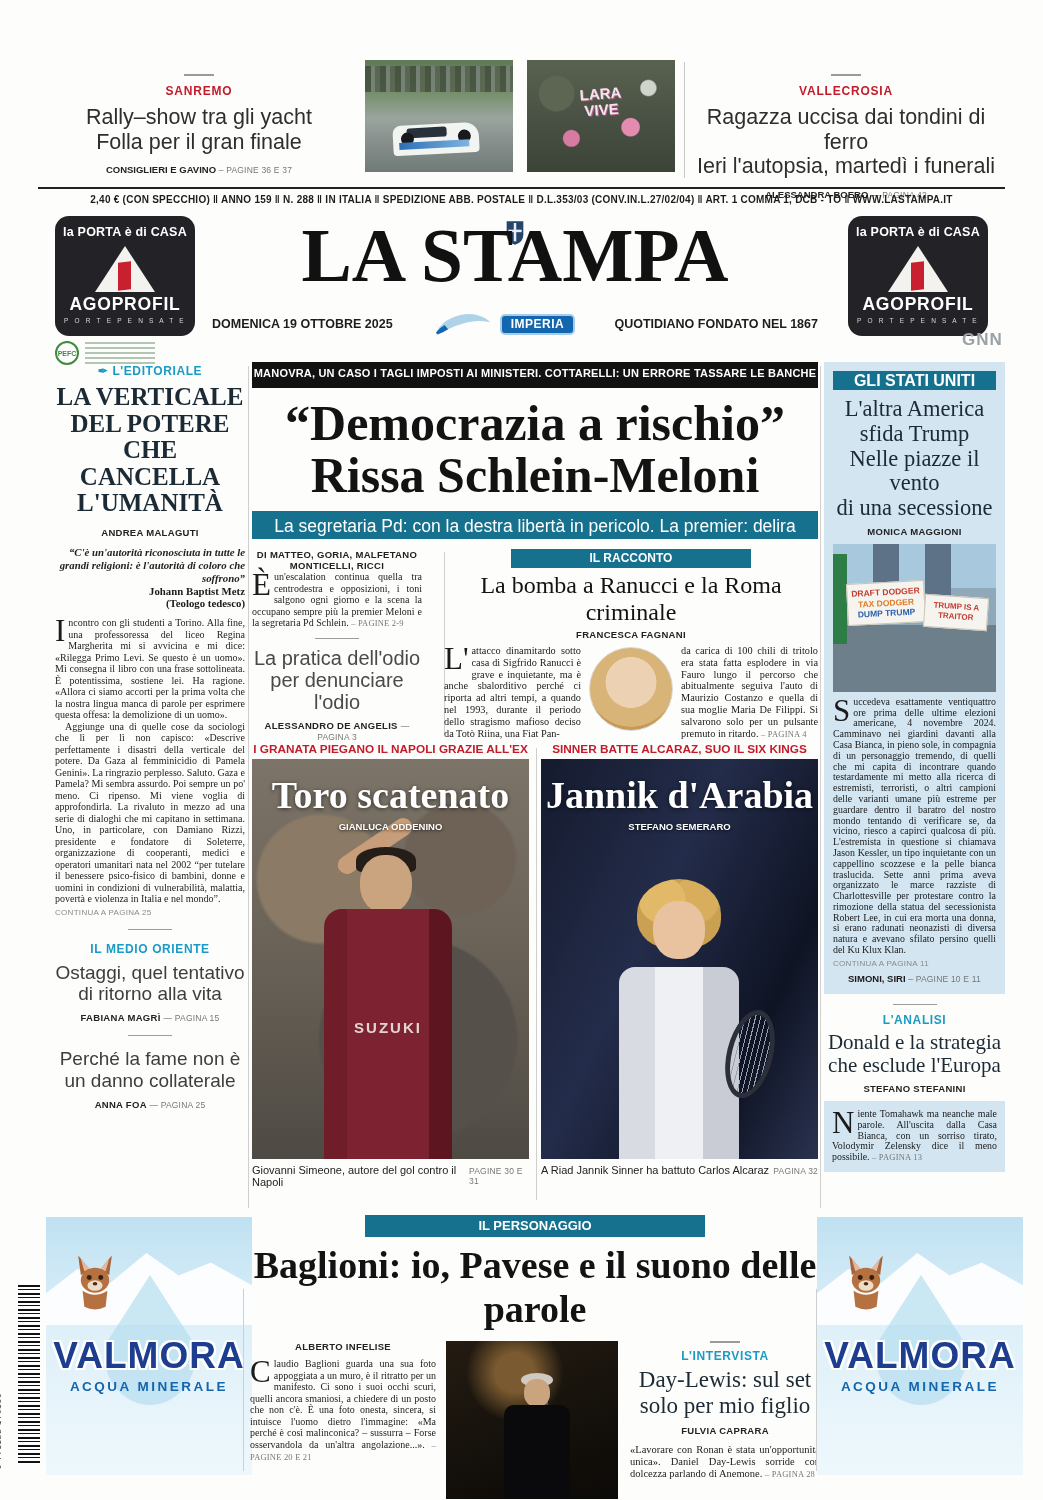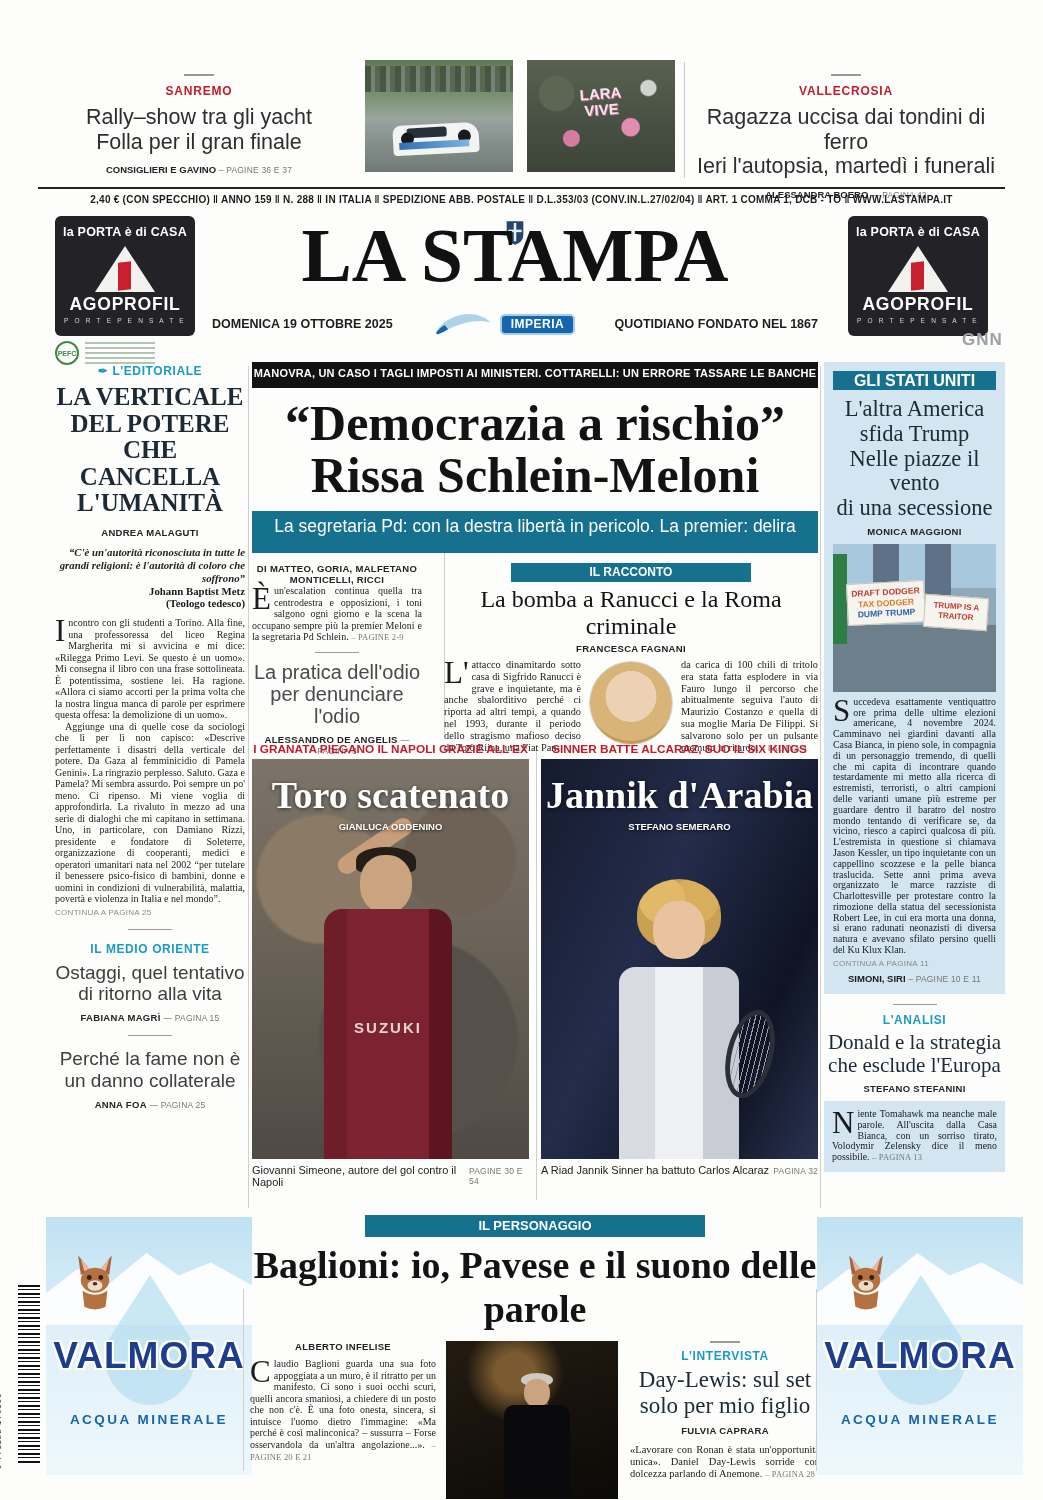--- a/index.html
+++ b/index.html
@@ -30,21 +30,21 @@
   .rally-car:after { content:""; position:absolute; left:6px; bottom:6px; width:70px; height:7px; background:linear-gradient(90deg,#2e6fb5,#7fb3e0); }
   .rally-wheel { position:absolute; width:13px; height:13px; border-radius:50%; background:#17191c; bottom:10px; }
   .ph-graffiti { background:radial-gradient(circle at 20% 30%,#5c6653 0 12%,transparent 13%),radial-gradient(circle at 70% 60%,#e48bb0 0 7%,transparent 8%),radial-gradient(circle at 30% 70%,#d77ba3 0 6%,transparent 7%),radial-gradient(circle at 82% 25%,#cfd4cc 0 5%,transparent 6%),linear-gradient(180deg,#59614f,#474f43 60%,#3c4437); }
   .graffiti-word { position:absolute; left:50%; top:26px; transform:translateX(-50%) rotate(-4deg); color:#f3e6ee; font-family:"Liberation Sans",sans-serif; font-weight:bold; font-size:15px; line-height:1.05; text-align:center; text-shadow:1px 1px 0 #b75f8c; }
   .ts-vline { width:1px; background:#c9c9c9; margin:6px 2px; }
 
   .rule-top { position:absolute; left:38px; right:38px; top:187px; height:2px; background:#222; }
   .price-line { position:absolute; left:0; right:0; top:194px; text-align:center; font-family:"Liberation Sans",sans-serif; font-size:10px; font-weight:bold; color:#1c1c1c; letter-spacing:.25px; }
 
   
-  .ad-ago { position:absolute; top:216px; width:140px; height:120px; background:#232327; border-radius:6px; color:#fff; text-align:center; padding-top:9px; font-family:"Liberation Sans",sans-serif; }
+  .ad-ago { position:absolute; top:216px; width:140px; height:120px; background:#232327; border-radius:14px; color:#fff; text-align:center; padding-top:9px; font-family:"Liberation Sans",sans-serif; }
   .ago-tag { font-size:12.5px; font-weight:bold; letter-spacing:.2px; }
   .ago-tri { width:0; height:0; margin:7px auto 2px; border-left:30px solid transparent; border-right:30px solid transparent; border-bottom:46px solid #f4f2ee; position:relative; }
   .ago-door { position:absolute; left:-7px; top:16px; width:13px; height:28px; background:#c8202e; transform:skewY(-6deg); }
   .ago-brand { font-size:17.5px; font-weight:bold; letter-spacing:.8px; }
   .ago-sub { font-size:6.5px; letter-spacing:2.2px; color:#d8d8d8; margin-top:2px; }
   .pefc { position:absolute; left:55px; top:341px; width:150px; display:flex; gap:6px; align-items:center; }
   .pefc-circle { width:24px; height:24px; border-radius:50%; border:2px solid #3f8b3f; color:#3f8b3f; font:bold 7px "Liberation Sans",sans-serif; display:flex; align-items:center; justify-content:center; }
   .pefc-lines { width:70px; height:22px; background:repeating-linear-gradient(180deg,#9fb8a0 0 2px,transparent 2px 5px); opacity:.8; }
   .gnn { position:absolute; left:962px; top:330px; font-family:"Liberation Sans",sans-serif; font-weight:bold; font-size:17px; color:#9ba1a7; letter-spacing:1px; }
 
@@ -70,21 +70,21 @@
   .edit-quote { font-size:10.8px; font-style:italic; font-weight:bold; text-align:right; line-height:1.22; color:#222; }
   .quote-auth { font-size:10.8px; font-weight:bold; text-align:right; }
   .bodytxt { font-size:10px; line-height:11.5px; color:#1c1c1c; }
   .dc::first-letter { float:left; font-size:31px; line-height:25px; padding:1px 3px 0 0; }
   .indent { text-indent:10px; }
   .continua { font-family:"Liberation Sans",sans-serif; font-size:8px; color:#8a8a8a; letter-spacing:.3px; margin-top:3px; }
   .sdiv { width:44px; height:1px; background:#9c9c9c; margin:12px auto; }
 
   .kicker-bar { background:#121212; color:#fff; height:26px; line-height:22px; font-family:"Liberation Sans",sans-serif; font-size:11px; font-weight:bold; text-align:center; letter-spacing:.2px; }
   .headline { font-size:50px; line-height:52px; font-weight:bold; text-align:center; color:#131313; margin-top:9px; }
-  .subhead-bar { margin-top:10px; height:42px; line-height:30px; font-size:17.5px; font-weight:normal; }
+  .subhead-bar { margin-top:10px; height:28px; line-height:30px; font-size:17.5px; font-weight:normal; }
 
   .story-row { display:flex; margin-top:10px; height:204px; overflow:hidden; }
   .story-left { width:180px; padding-right:10px; }
   .story-right { flex:1; padding-left:12px; }
   .rel-title { font-family:"Liberation Sans",sans-serif; font-size:20px; line-height:1.12; color:#4a4a4a; text-align:center; }
 
   .racc-bar { width:64%; margin:0 auto; height:19px; line-height:19px; font-size:12px; }
   .racc-title { font-size:24px; text-align:center; margin-top:4px; color:#131313; }
   .racc-row { display:flex; gap:8px; margin-top:5px; align-items:flex-start; }
   .racc-col { flex:1; font-size:10.3px; line-height:11.8px; }
@@ -132,21 +132,21 @@
 
   
   .bottom { position:absolute; left:18px; top:1215px; width:1007px; height:268px; }
   .barcode { position:absolute; left:0; top:70px; width:22px; height:180px; background:repeating-linear-gradient(180deg,#111 0 2px,#fff 2px 4px,#111 4px 5px,#fff 5px 8px); }
   .barcode-num { position:absolute; left:-24px; top:66px; writing-mode:vertical-rl; transform:rotate(180deg); font-family:"Liberation Sans",sans-serif; font-size:8px; color:#333; letter-spacing:1px; height:188px; }
   .valmora { position:absolute; top:2px; width:206px; height:258px; overflow:hidden; background:linear-gradient(180deg,#bfe1f2 0%,#dff0f9 45%,#eef8fc 100%); text-align:center; }
   .val-mtn { position:absolute; left:-10px; top:28px; width:230px; height:80px; background:#fbfdfe; clip-path:polygon(0 70%,18% 30%,32% 48%,48% 10%,62% 38%,76% 22%,100% 60%,100% 100%,0 100%); }
   .val-drop { position:absolute; left:58px; top:58px; width:92px; height:130px; background:#b5ddf0; border-radius:50% 50% 50% 50% / 60% 60% 40% 40%; clip-path:polygon(50% 0,100% 55%,100% 100%,0 100%,0 55%); opacity:.7; }
   .val-fawn { position:absolute; left:18px; top:34px; }
   .val-brand { position:absolute; left:0; right:0; top:118px; font-family:"Liberation Sans",sans-serif; font-weight:bold; font-size:37px; color:#1d3e8f; letter-spacing:1px; text-shadow:2px 2px 0 #fff,-2px -2px 0 #fff,2px -2px 0 #fff,-2px 2px 0 #fff; }
-  .val-tag { position:absolute; left:0; right:0; top:162px; font-family:"Liberation Sans",sans-serif; font-weight:bold; font-size:13.5px; color:#1565ad; letter-spacing:2.5px;margin-top:33px; }
+  .val-tag { position:absolute; left:0; right:0; top:162px; font-family:"Liberation Sans",sans-serif; font-weight:bold; font-size:13.5px; color:#1565ad; letter-spacing:2.5px; }
   .pers-bar { width:340px; margin:0 auto; height:22px; line-height:22px; font-size:13px; }
   .pers-title { font-size:38px; font-weight:bold; text-align:center; color:#131313; margin-top:6px; }
   .pers-row { display:flex; margin-top:10px; }
   .pers-body { width:196px; padding-right:10px; }
   .pers-photo { width:172px; height:158px; flex:none; position:relative; overflow:hidden; background:radial-gradient(circle at 40% 20%,#7a5a30 0 12%,transparent 30%),linear-gradient(160deg,#241c12 0%,#14100b 60%,#0c0a07 100%); }
   .bag-head { position:absolute; left:78px; top:38px; width:26px; height:28px; border-radius:46%; background:#caa37f; }
   .bag-hair { position:absolute; left:75px; top:32px; width:32px; height:14px; border-radius:50%; background:#cfc9c2; }
   .bag-torso { position:absolute; left:58px; top:64px; width:66px; height:94px; border-radius:10px 10px 0 0; background:#0a0a0c; }
   .bag-mic { position:absolute; left:100px; top:60px; width:2px; height:98px; background:#555; }
   .interv { flex:1; padding-left:12px; }
@@ -318,21 +318,21 @@
           <div class="toro-hair"></div>
           <div class="toro-head"></div>
           <div class="toro-torso">
             <div class="toro-jersey-text">SUZUKI</div>
           </div>
           <div class="sport-title">Toro scatenato</div>
           <div class="sport-by">GIANLUCA ODDENINO</div>
         </div>
         <div class="caption">
           <span>Giovanni Simeone, autore del gol contro il Napoli</span>
-          <span class="ref">PAGINE 30 E 54</span>
+          <span class="ref">PAGINE 30 E 31</span>
         </div>
       </div>
       <div class="sport-box">
         <div class="sport-kicker">SINNER BATTE ALCARAZ, SUO IL SIX KINGS SLAM DI RIAD</div>
         <div class="sport-photo sinner-art">
           <div class="sinner-hair"></div>
           <div class="sinner-face"></div>
           <div class="sinner-torso"></div>
           <div class="sinner-racket"></div>
           <div class="sport-title">Jannik d'Arabia</div>

